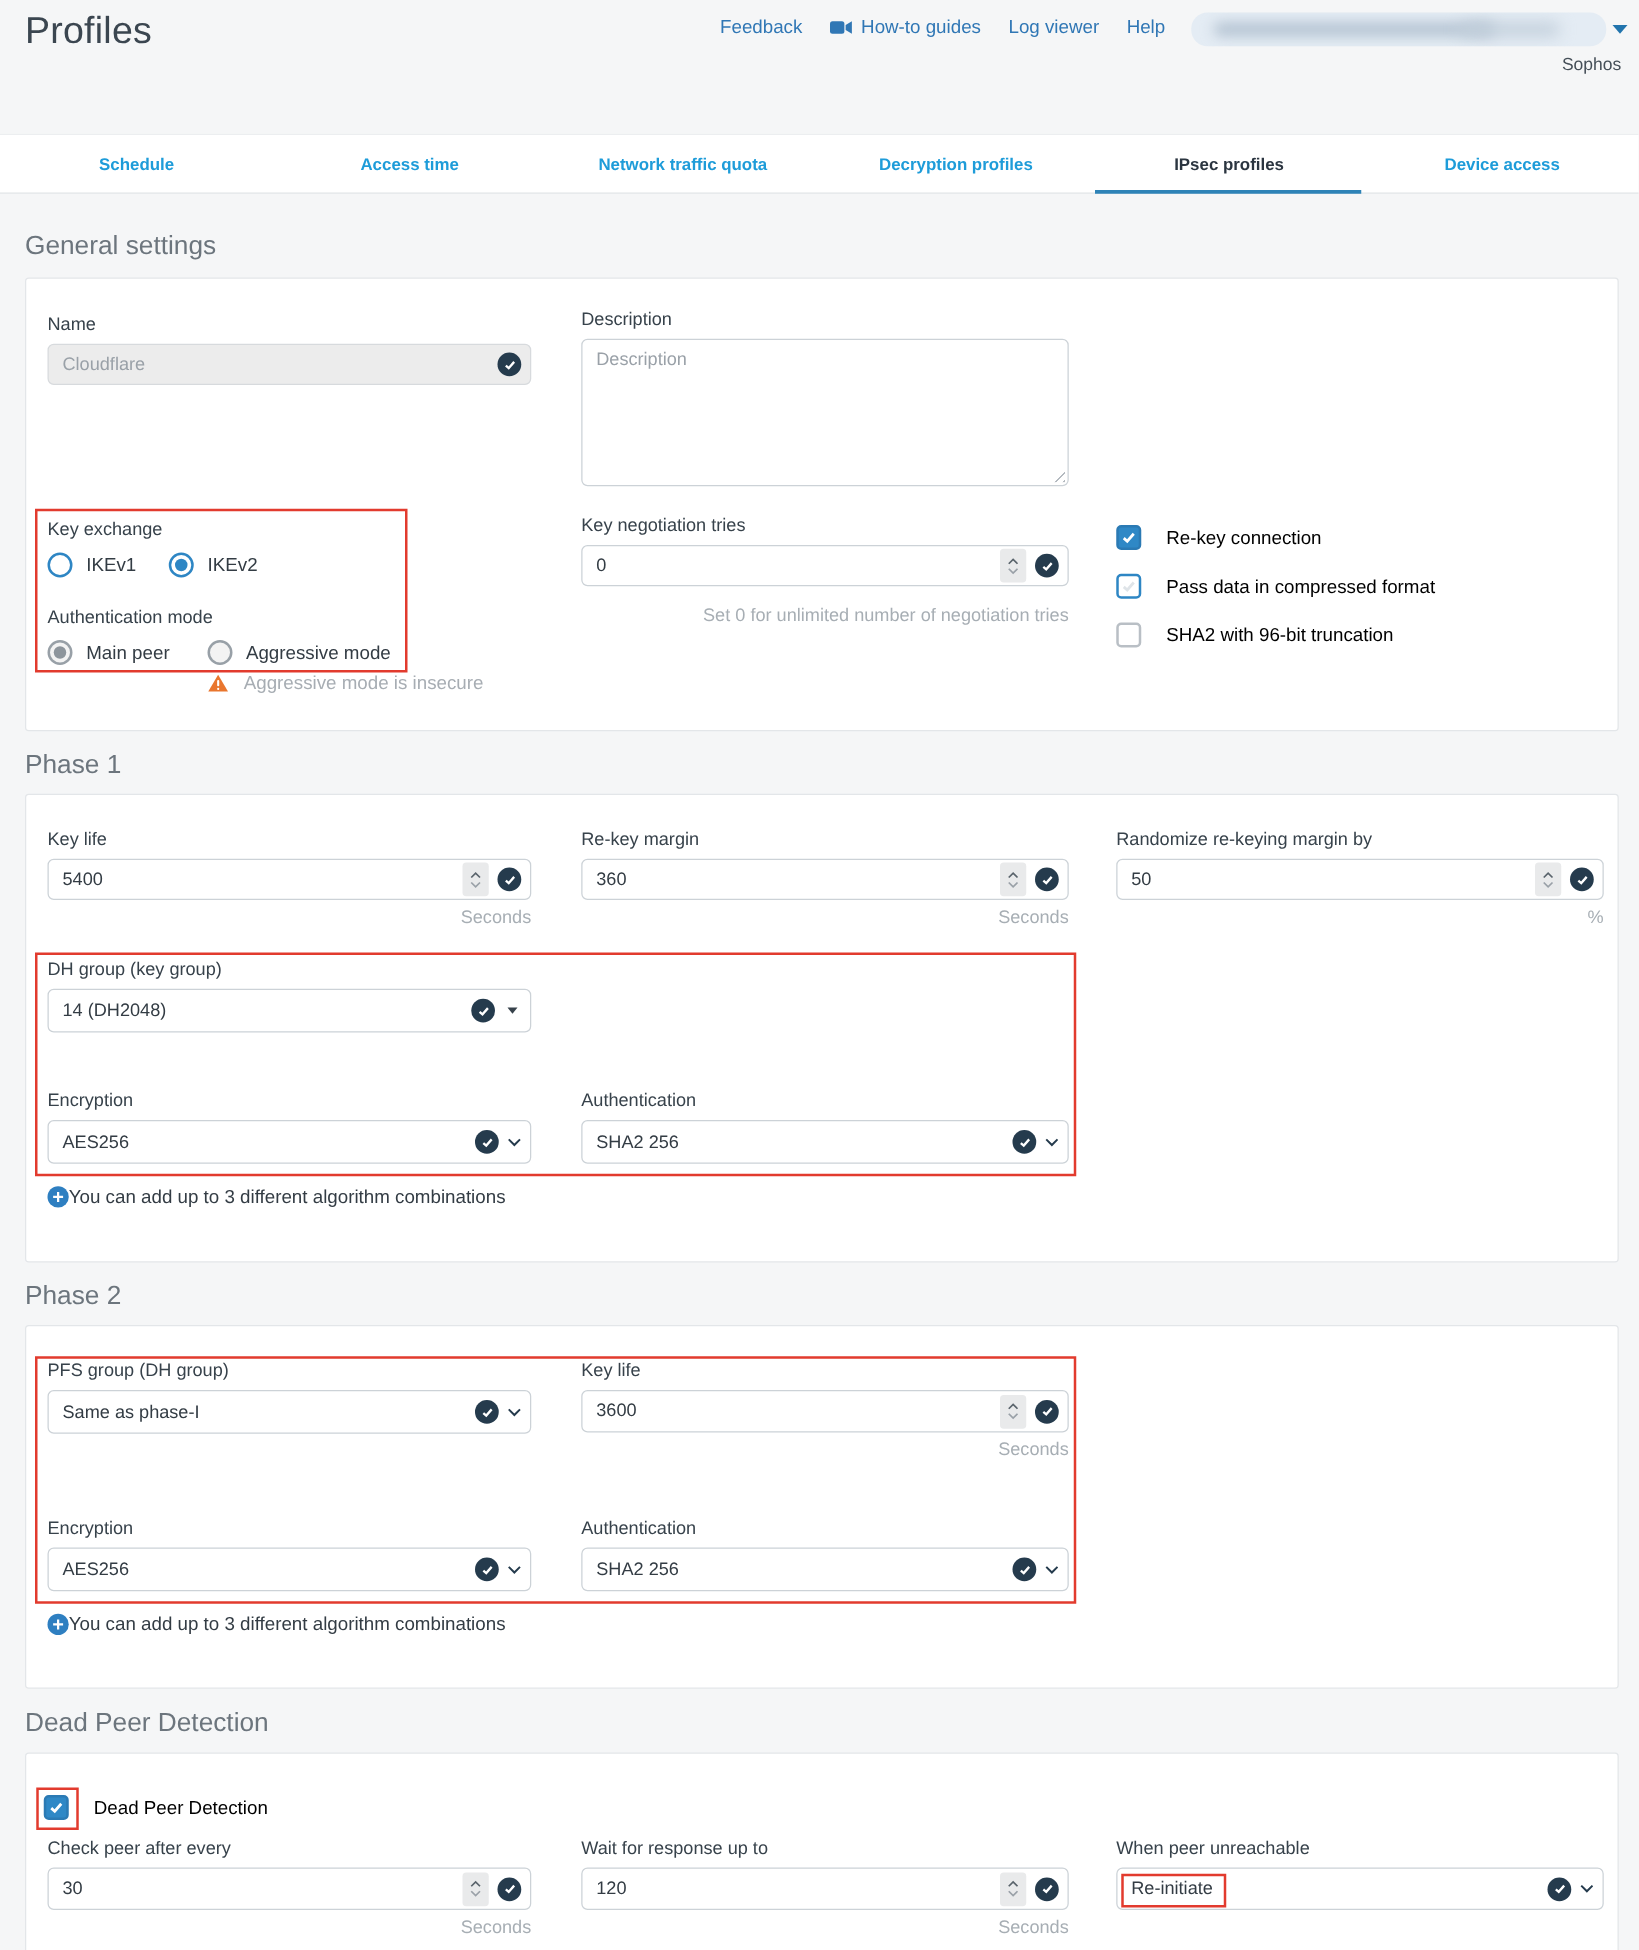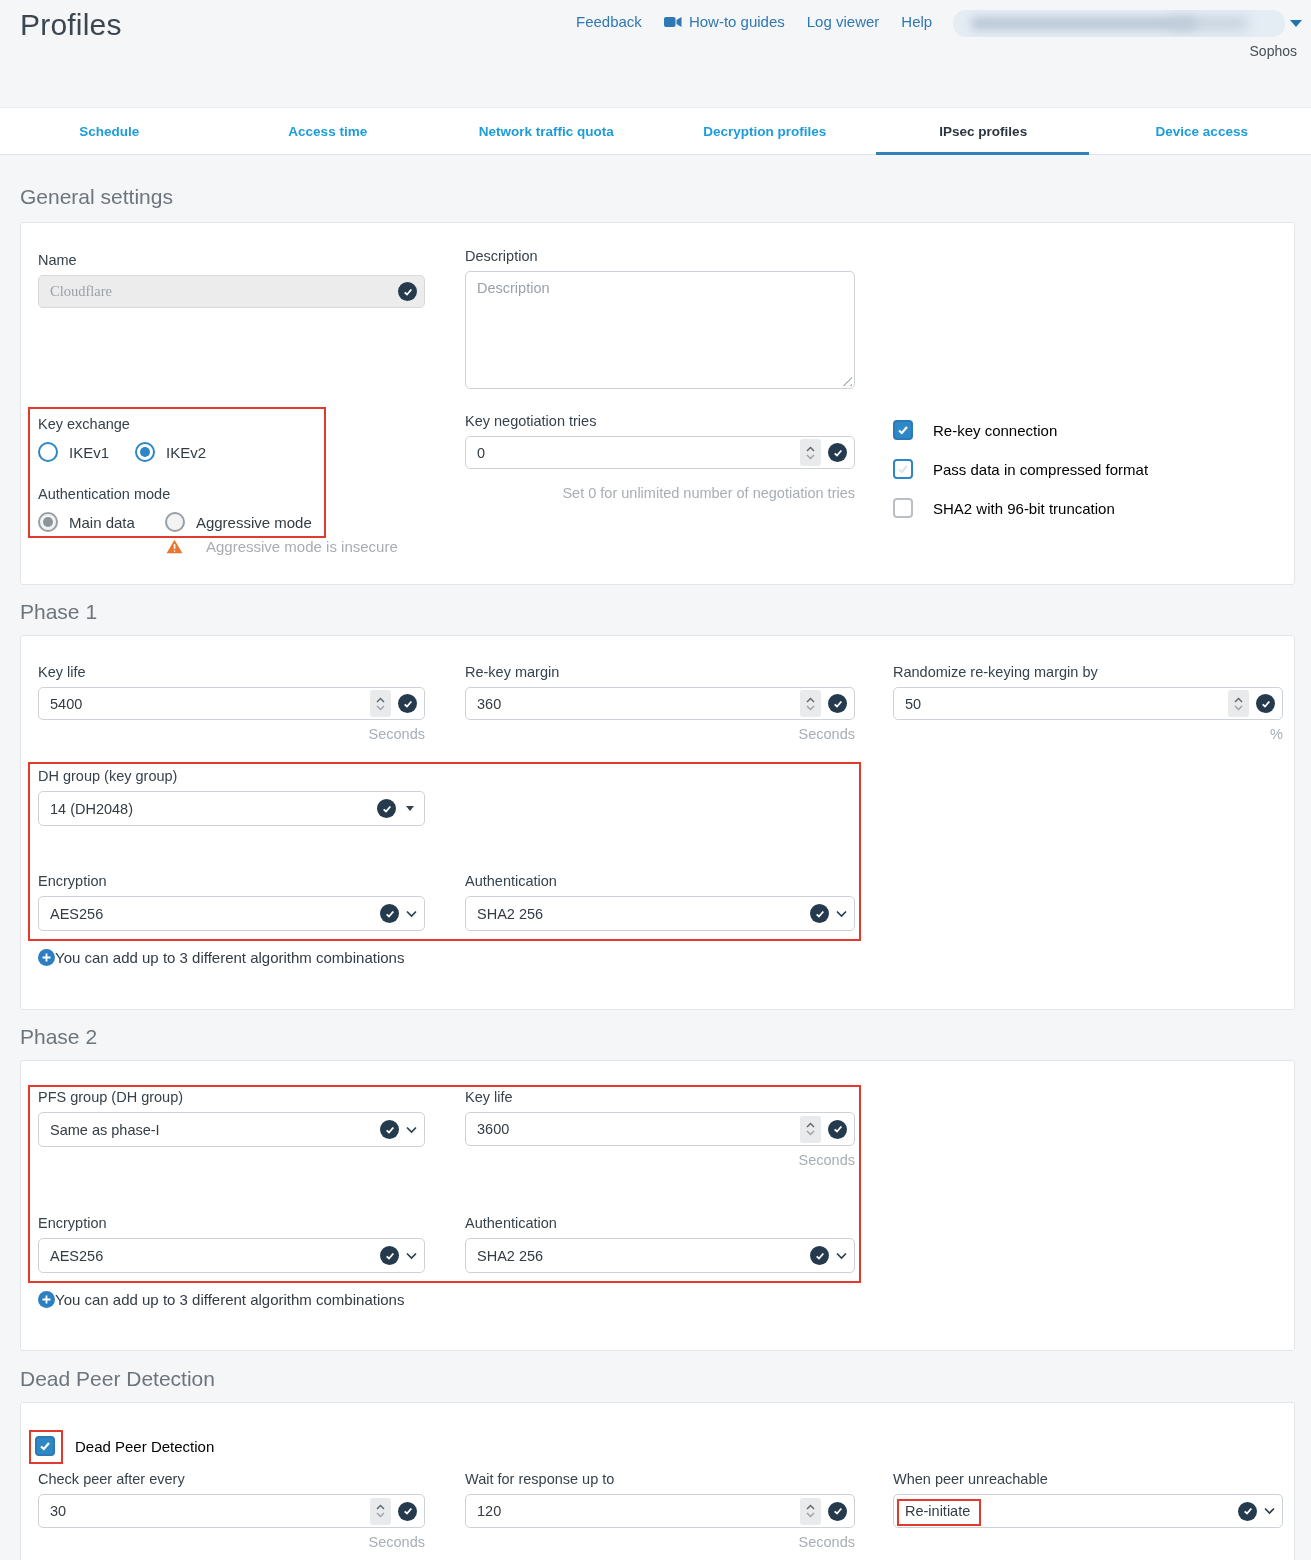--- a/index.html
+++ b/index.html
@@ -32,21 +32,21 @@
   
   .sec-h { font-size:21px; font-weight:400; color:#6c757d; }
   .panel { background:#ffffff; border:1px solid #e3e6e9; border-radius:3px; }
 
   
   .fg { position:absolute; }
   .flabel { display:block; font-size:14.5px; color:#37424b; margin-bottom:7px; }
   .fbox { height:33px; background:#fff; border:1px solid #ccd2d7; border-radius:5px; display:flex; align-items:center; padding:0 7px 0 11px; gap:7px; }
   .fbox input { flex:1; min-width:0; border:none; outline:none; background:transparent; font-family:"Liberation Sans",sans-serif; font-size:14.5px; color:#333c44; }
   .fbox.disabled { background:#ececec; border-color:#d7dadd; }
-  .fbox.disabled input { color:#9aa1a8;font-family:Liberation Serif, serif; }
+  .fbox.disabled input { color:#9aa1a8; }
   .selval { flex:1; font-size:14.5px; color:#333c44; }
   .unit { display:block; font-size:14.5px; color:#a7aeb4; text-align:right; margin-top:6px; }
   .helptext { display:block; font-size:14.5px; color:#a7aeb4; text-align:right; margin-top:16px; }
 
   .spin { width:21px; height:27px; background:#e9eaeb; border-radius:3px; display:flex; flex-direction:column; align-items:center; justify-content:center; gap:2px; flex:none; cursor:pointer; }
   .ccheck { width:19px; height:19px; border-radius:50%; background:#253b4d; display:flex; align-items:center; justify-content:center; flex:none; }
   .vchev { display:flex; align-items:center; flex:none; cursor:pointer; }
   .dcaret { width:0; height:0; border-left:4px solid transparent; border-right:4px solid transparent; border-top:5px solid #37424b; flex:none; margin:0 3px; cursor:pointer; }
 
   textarea.descta { width:390px; height:118px; border:1px solid #ccd2d7; border-radius:5px; padding:8px 11px; font-family:"Liberation Sans",sans-serif; font-size:14.5px; color:#333c44; resize:none; outline:none; background:#fff; }
@@ -63,21 +63,21 @@
   .cb { width:20px; height:20px; border-radius:4px; border:2px solid #b9bfc5; background:#fff; display:flex; align-items:center; justify-content:center; flex:none; cursor:pointer; }
   .cb.checked { background:#2f88c6; border-color:#2b7ab4; }
   .cb.blueborder { border-color:#2e86c4; }
   .cbrow { display:flex; align-items:center; gap:20px; font-size:15px; color:#000000; }
 
   
   .redbox { position:absolute; border:2px solid #e23b2e; pointer-events:none; z-index:6; }
 
   .noterow { display:flex; align-items:center; gap:0; font-size:15px; color:#333c44; }
   .plusc { width:17px; height:17px; border-radius:50%; background:#2e7fc1; display:flex; align-items:center; justify-content:center; flex:none; }
-  .warnrow { display:flex; align-items:center; gap:23px; font-size:15px; color:#a7adb3; }
+  .warnrow { display:flex; align-items:center; gap:12px; font-size:15px; color:#a7adb3; }
 </style>
 </head>
 <body>
 
 <div class="abs page-title">Profiles</div>
 
 <div class="abs hlinks">
   <span class="hlink">
       <span>Feedback</span>
     </span>
@@ -143,21 +143,21 @@
     </span>
   <span class="opt" style="margin-left:26px;">
       <span class="radio sel"></span>
       <span>IKEv2</span>
     </span>
 </div>
 <span class="abs flabel" style="left:38px; top:486px;">Authentication mode</span>
 <div class="abs" style="left:38px; top:512px; display:flex; align-items:center;">
   <span class="opt">
       <span class="radio gray sel"></span>
-      <span>Main data</span>
+      <span>Main peer</span>
     </span>
   <span class="opt" style="margin-left:30px;">
       <span class="radio gray"></span>
       <span>Aggressive mode</span>
     </span>
 </div>
 <div class="abs warnrow" style="left:166px; top:538px;">
   <span style="display:flex;">
     <svg width="17" height="15" viewBox="0 0 17 15">
         <path d="M8.5 0.8 L16.4 14.2 H0.6 Z" fill="#e9762e"></path>

